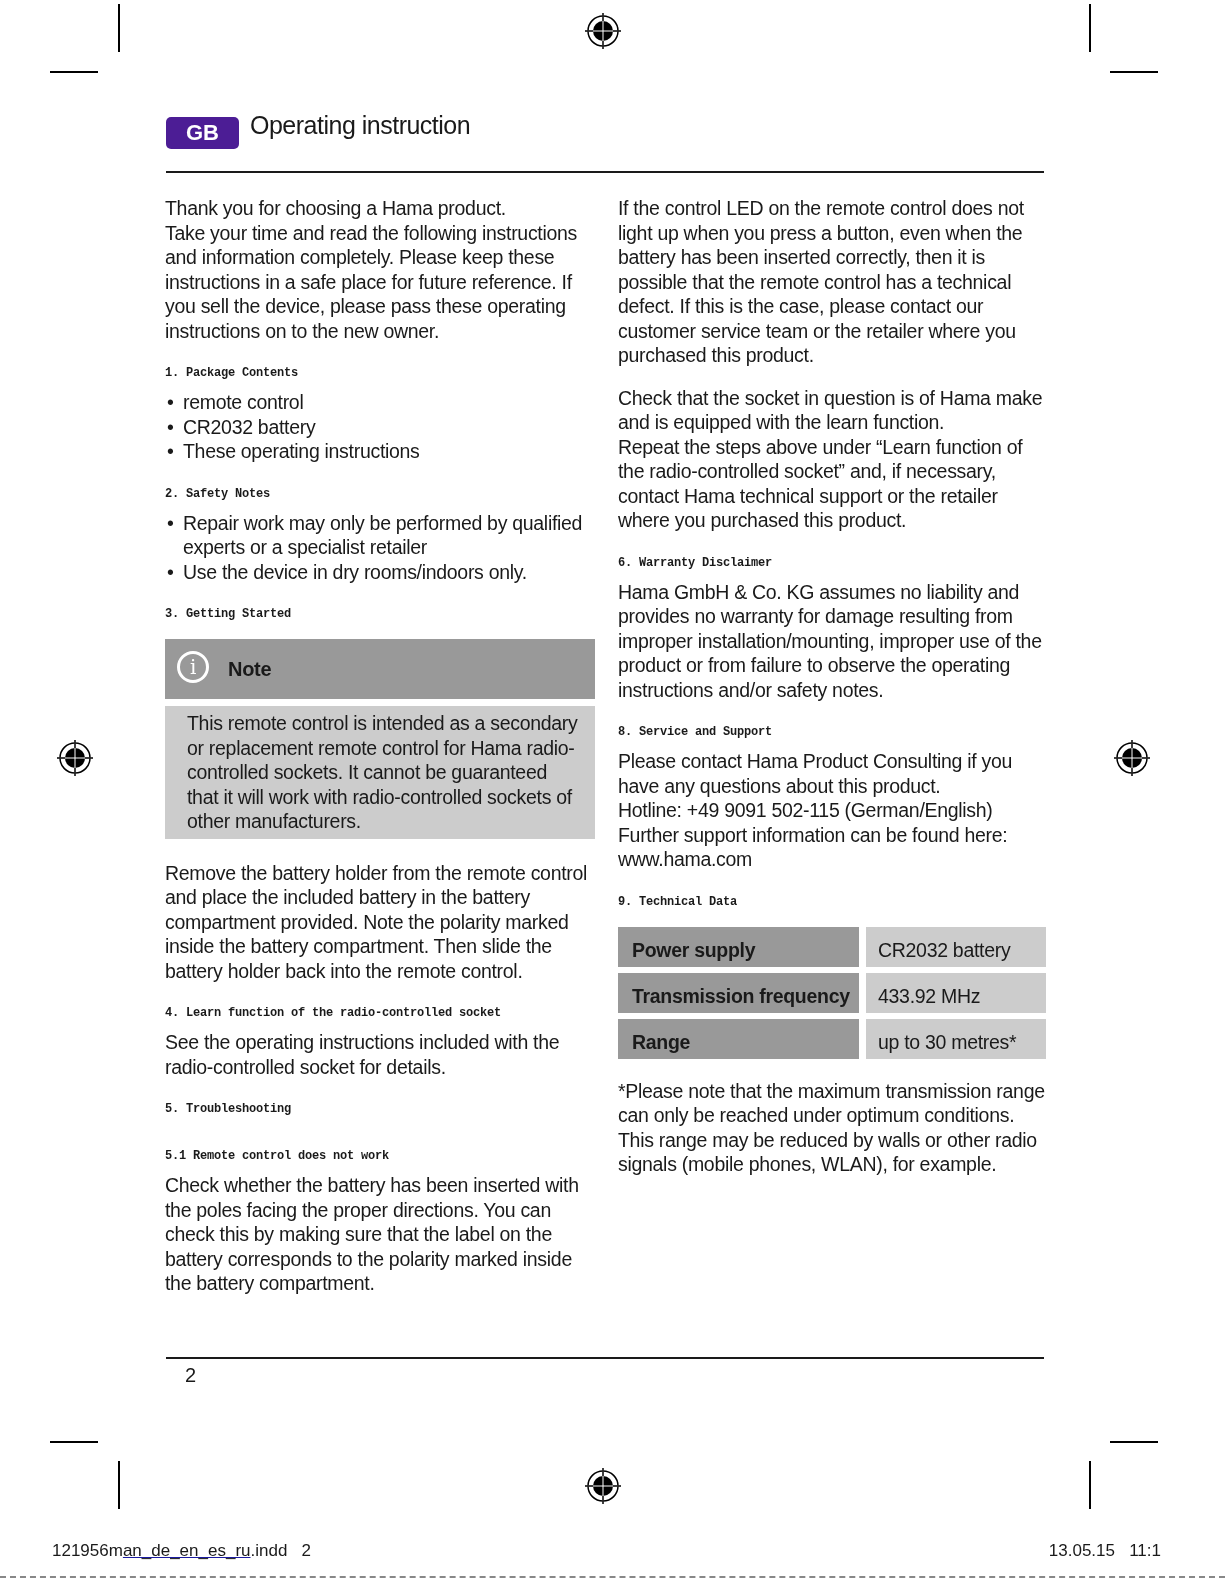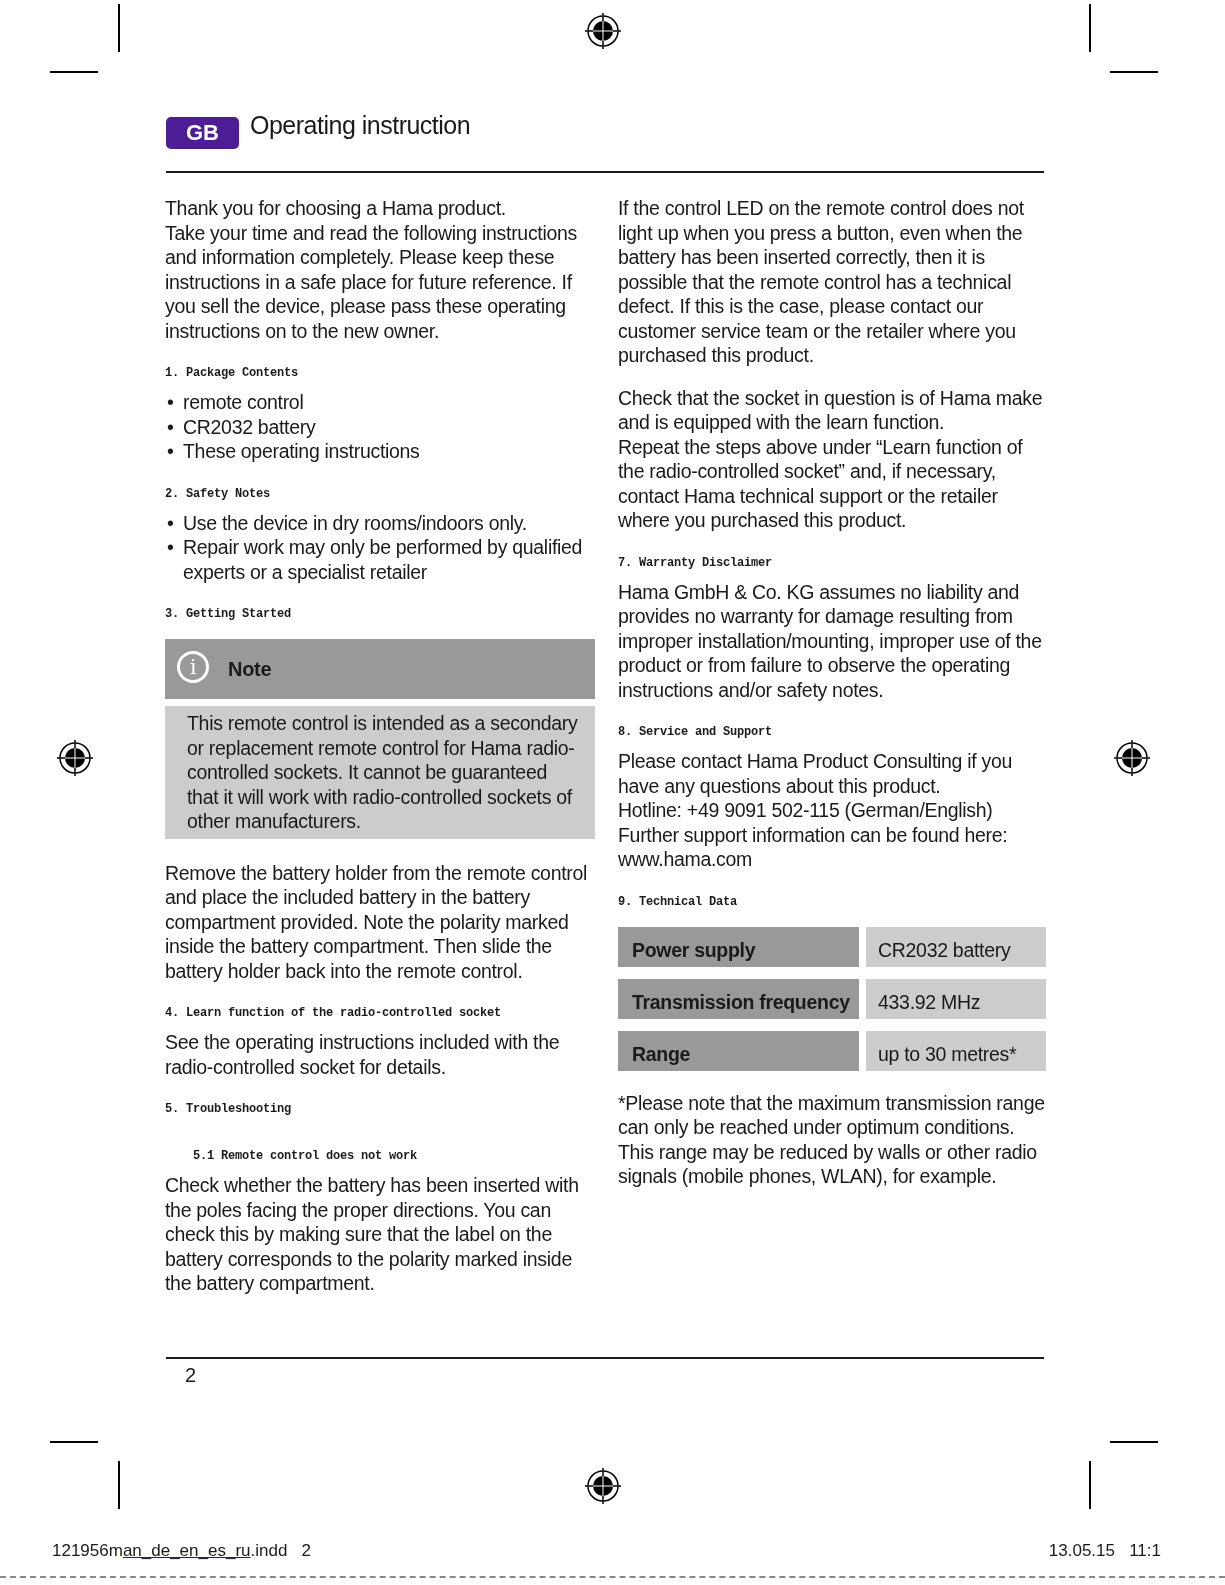--- a/index.html
+++ b/index.html
@@ -24,21 +24,21 @@
   ul { margin: 0; padding: 0; list-style: none; }
   li { position: relative; padding-left: 18px; }
   li::before { content: "•"; position: absolute; left: 2px; }
   .note-head { margin-top: 12px; background: #999999; height: 60px; position: relative; }
   .note-icon { position: absolute; left: 12px; top: 12px; width: 32px; height: 32px; border: 3px solid #fff;
                border-radius: 50%; box-sizing: border-box; color: #fff; text-align: center; line-height: 26px;
                font-size: 20px; font-family: "DejaVu Serif", serif; }
   .note-title { position: absolute; left: 63px; top: 18px; font-weight: bold; font-size: 20px; }
   .note-body { margin-top: 7px; background: #cccccc; padding: 5px 12px 5px 22px; }
   .spec { margin-top: 12px; }
-  .spec-row { display: flex; height: 40px; margin-bottom: 12px; }
+  .spec-row { display: flex; height: 40px; margin-bottom: 6px; }
   .spec-label { width: 241px; background: #999999; font-weight: bold; padding-left: 14px; line-height: 46px; box-sizing: border-box; }
   .spec-val { width: 180px; margin-left: 7px; background: #cccccc; padding-left: 12px; line-height: 46px; box-sizing: border-box; }
   .footer-rule { position: absolute; left: 166px; top: 1357px; width: 878px; height: 2px; background: #1a1a1a; }
   .page-num { position: absolute; left: 185px; top: 1364px; font-size: 20px; font-family: "Liberation Sans", sans-serif; }
   .slug { position: absolute; top: 1541px; font-size: 17px; font-family: "Liberation Sans", sans-serif; }
   .slug-left { left: 52px; }
   .slug-right { right: 64px; }
   .slug u { text-decoration-color: #1a1aa0; }
   .slug-line { position: absolute; left: 0; top: 1576px; width: 100%; border-top: 2px dashed #888; }
 </style>
@@ -109,58 +109,58 @@
     <ul>
       <li>remote control</li>
       <li>CR2032 battery</li>
       <li>These operating instructions</li>
     </ul>
   </div>
 
   <div class="sec">
     <h2>2. Safety Notes</h2>
     <ul>
+      <li>Repair work may only be performed by qualified experts or a specialist retailer</li>
       <li>Use the device in dry rooms/indoors only.</li>
-      <li>Repair work may only be performed by qualified experts or a specialist retailer</li>
     </ul>
   </div>
 
   <div class="sec">
     <h2>3. Getting Started</h2>
     <div class="note-head">
       <div class="note-icon">i</div>
       <div class="note-title">Note</div>
     </div>
     <div class="note-body">This remote control is intended as a secondary or replacement remote control for Hama radio-controlled sockets. It cannot be guaranteed that it will work with radio-controlled sockets of other manufacturers.</div>
     <p style="margin-top:22px;">Remove the battery holder from the remote control and place the included battery in the battery compartment provided. Note the polarity marked inside the battery compartment. Then slide the battery holder back into the remote control.</p>
   </div>
 
   <div class="sec">
     <h2>4. Learn function of the radio-controlled socket</h2>
     <p>See the operating instructions included with the radio-controlled socket for details.</p>
   </div>
 
   <div class="sec">
     <h2>5. Troubleshooting</h2>
-    <h2 style="margin-top:22px;margin-left:28px;">5.1 Remote control does not work</h2>
+    <h2 style="margin-top:22px;">5.1 Remote control does not work</h2>
     <p>Check whether the battery has been inserted with the poles facing the proper directions. You can check this by making sure that the label on the battery corresponds to the polarity marked inside the battery compartment.</p>
   </div>
 </div>
 
 <div class="col col-right">
   <p>If the control LED on the remote control does not light up when you press a button, even when the battery has been inserted correctly, then it is possible that the remote control has a technical defect. If this is the case, please contact our customer service team or the retailer where you purchased this product.</p>
 
   <div class="sec">
     <p>Check that the socket in question is of Hama make and is equipped with the learn function.</p>
     <p>Repeat the steps above under “Learn function of the radio-controlled socket” and, if necessary, contact Hama technical support or the retailer where you purchased this product.</p>
   </div>
 
 
   <div class="sec">
-    <h2>7. Warranty Disclaimer</h2>
+    <h2>6. Warranty Disclaimer</h2>
     <p>Hama GmbH &amp; Co. KG assumes no liability and provides no warranty for damage resulting from improper installation/mounting, improper use of the product or from failure to observe the operating instructions and/or safety notes.</p>
   </div>
 
   <div class="sec">
     <h2>8. Service and Support</h2>
     <p>Please contact Hama Product Consulting if you have any questions about this product.</p>
     <p>Hotline: +49 9091 502-115 (German/English)</p>
     <p>Further support information can be found here:</p>
     <p>www.hama.com</p>
   </div>

